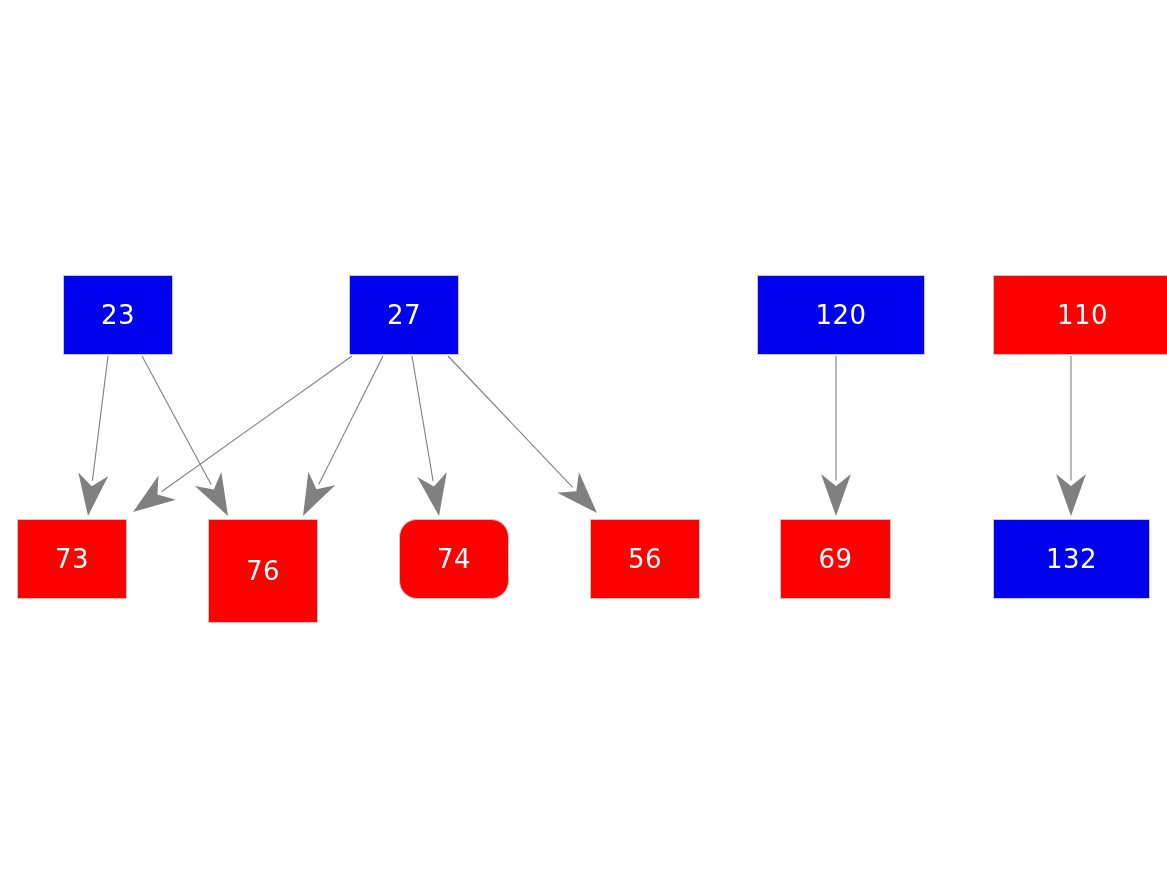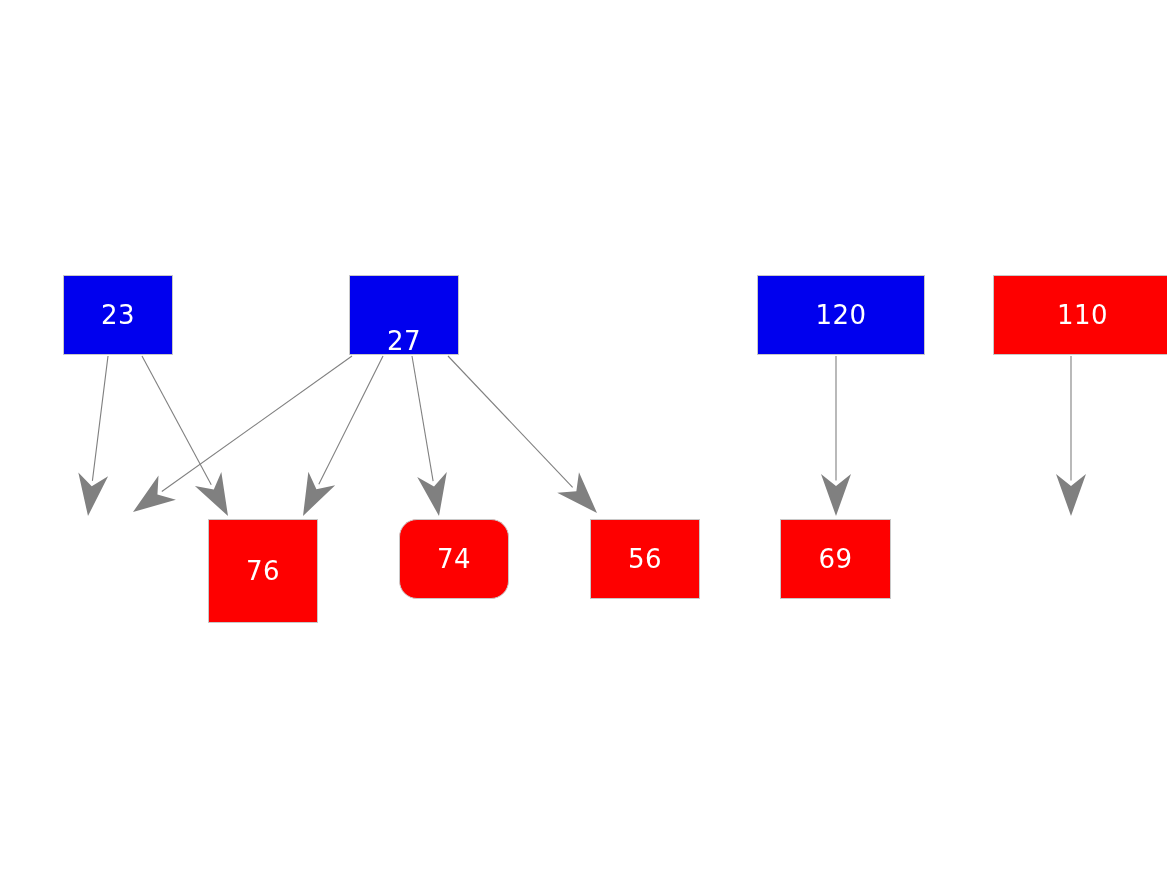--- a/index.html
+++ b/index.html
@@ -105,36 +105,42 @@
         <line class="edge-line" x1="1071" y1="356" x2="1071" y2="480.6" stroke="#808080"></line>
         <path class="edge-head" fill="#808080" d="M 1071 516 L 1056 474 L 1071 486 L 1086 474 Z"></path>
         <title>110 → 132</title>
       </g>
     </svg>
 
   <div id="node-layer">
       <div class="node" style="left: 63px; top: 275px; width: 110px; height: 80px; background: rgb(0, 0, 238); border-color: rgb(200, 200, 200); color: rgb(255, 255, 255);">
         <span class="node-label">23</span>
       </div>
-      <div class="node" style="left: 349px; top: 275px; width: 110px; height: 80px; background: rgb(0, 0, 238); border-color: rgb(200, 200, 200); color: rgb(255, 255, 255); align-items: flex-end;">
+      <div class="node" style="left: 349px; top: 275px; width: 110px; height: 80px; background: rgb(0, 0, 238); border-color: rgb(200, 200, 200); color: rgb(255, 255, 255);">
         <span class="node-label">27</span>
       </div>
       <div class="node" style="left: 757px; top: 275px; width: 168px; height: 80px; background: rgb(0, 0, 238); border-color: rgb(200, 200, 200); color: rgb(255, 255, 255);">
         <span class="node-label">120</span>
       </div>
       <div class="node" style="left: 993px; top: 275px; width: 179px; height: 80px; background: rgb(254, 0, 0); border-color: rgb(200, 200, 200); color: rgb(255, 255, 255);">
         <span class="node-label">110</span>
+      </div>
+      <div class="node" style="left: 17px; top: 519px; width: 110px; height: 80px; background: rgb(254, 0, 0); border-color: rgb(200, 200, 200); color: rgb(255, 255, 255);">
+        <span class="node-label">73</span>
       </div>
       <div class="node" style="left: 208px; top: 519px; width: 110px; height: 104px; background: rgb(254, 0, 0); border-color: rgb(200, 200, 200); color: rgb(255, 255, 255);">
         <span class="node-label">76</span>
       </div>
       <div class="node" style="left: 399px; top: 519px; width: 110px; height: 80px; background: rgb(254, 0, 0); border-color: rgb(200, 200, 200); color: rgb(255, 255, 255); border-radius: 18px;">
         <span class="node-label">74</span>
       </div>
       <div class="node" style="left: 590px; top: 519px; width: 110px; height: 80px; background: rgb(254, 0, 0); border-color: rgb(200, 200, 200); color: rgb(255, 255, 255);">
         <span class="node-label">56</span>
       </div>
       <div class="node" style="left: 780px; top: 519px; width: 111px; height: 80px; background: rgb(254, 0, 0); border-color: rgb(200, 200, 200); color: rgb(255, 255, 255);">
         <span class="node-label">69</span>
       </div>
+      <div class="node" style="left: 993px; top: 519px; width: 157px; height: 80px; background: rgb(0, 0, 238); border-color: rgb(200, 200, 200); color: rgb(255, 255, 255);">
+        <span class="node-label">132</span>
+      </div>
     </div>
 
 </div>
 
 </body></html>

